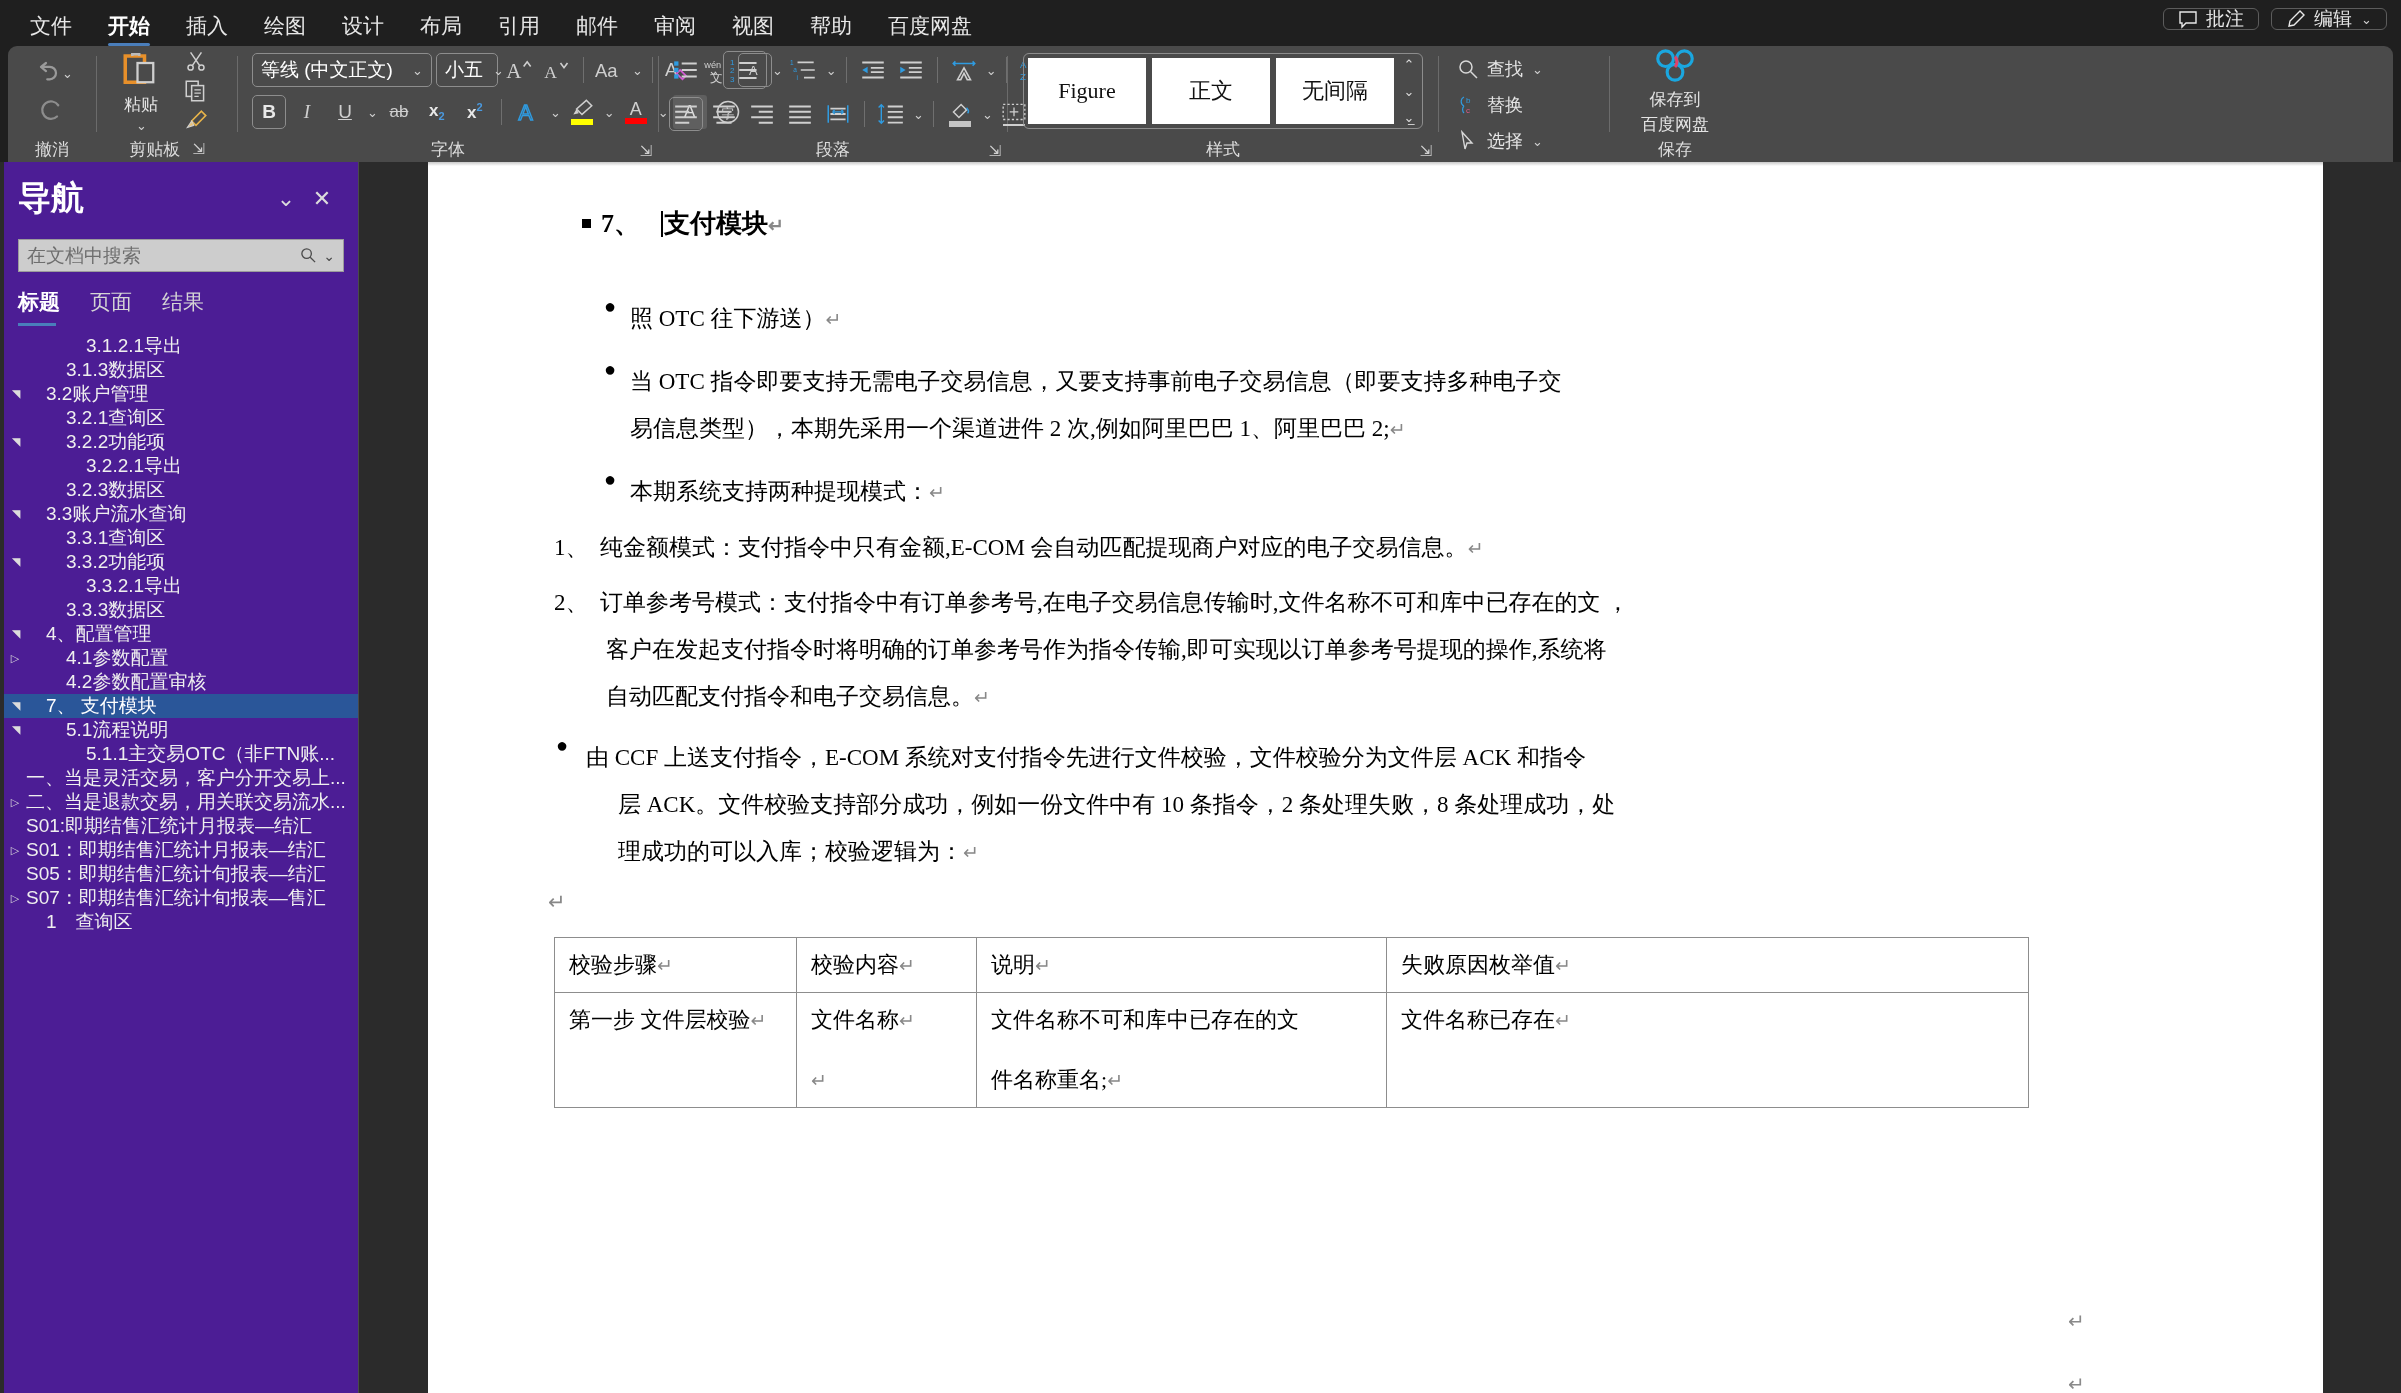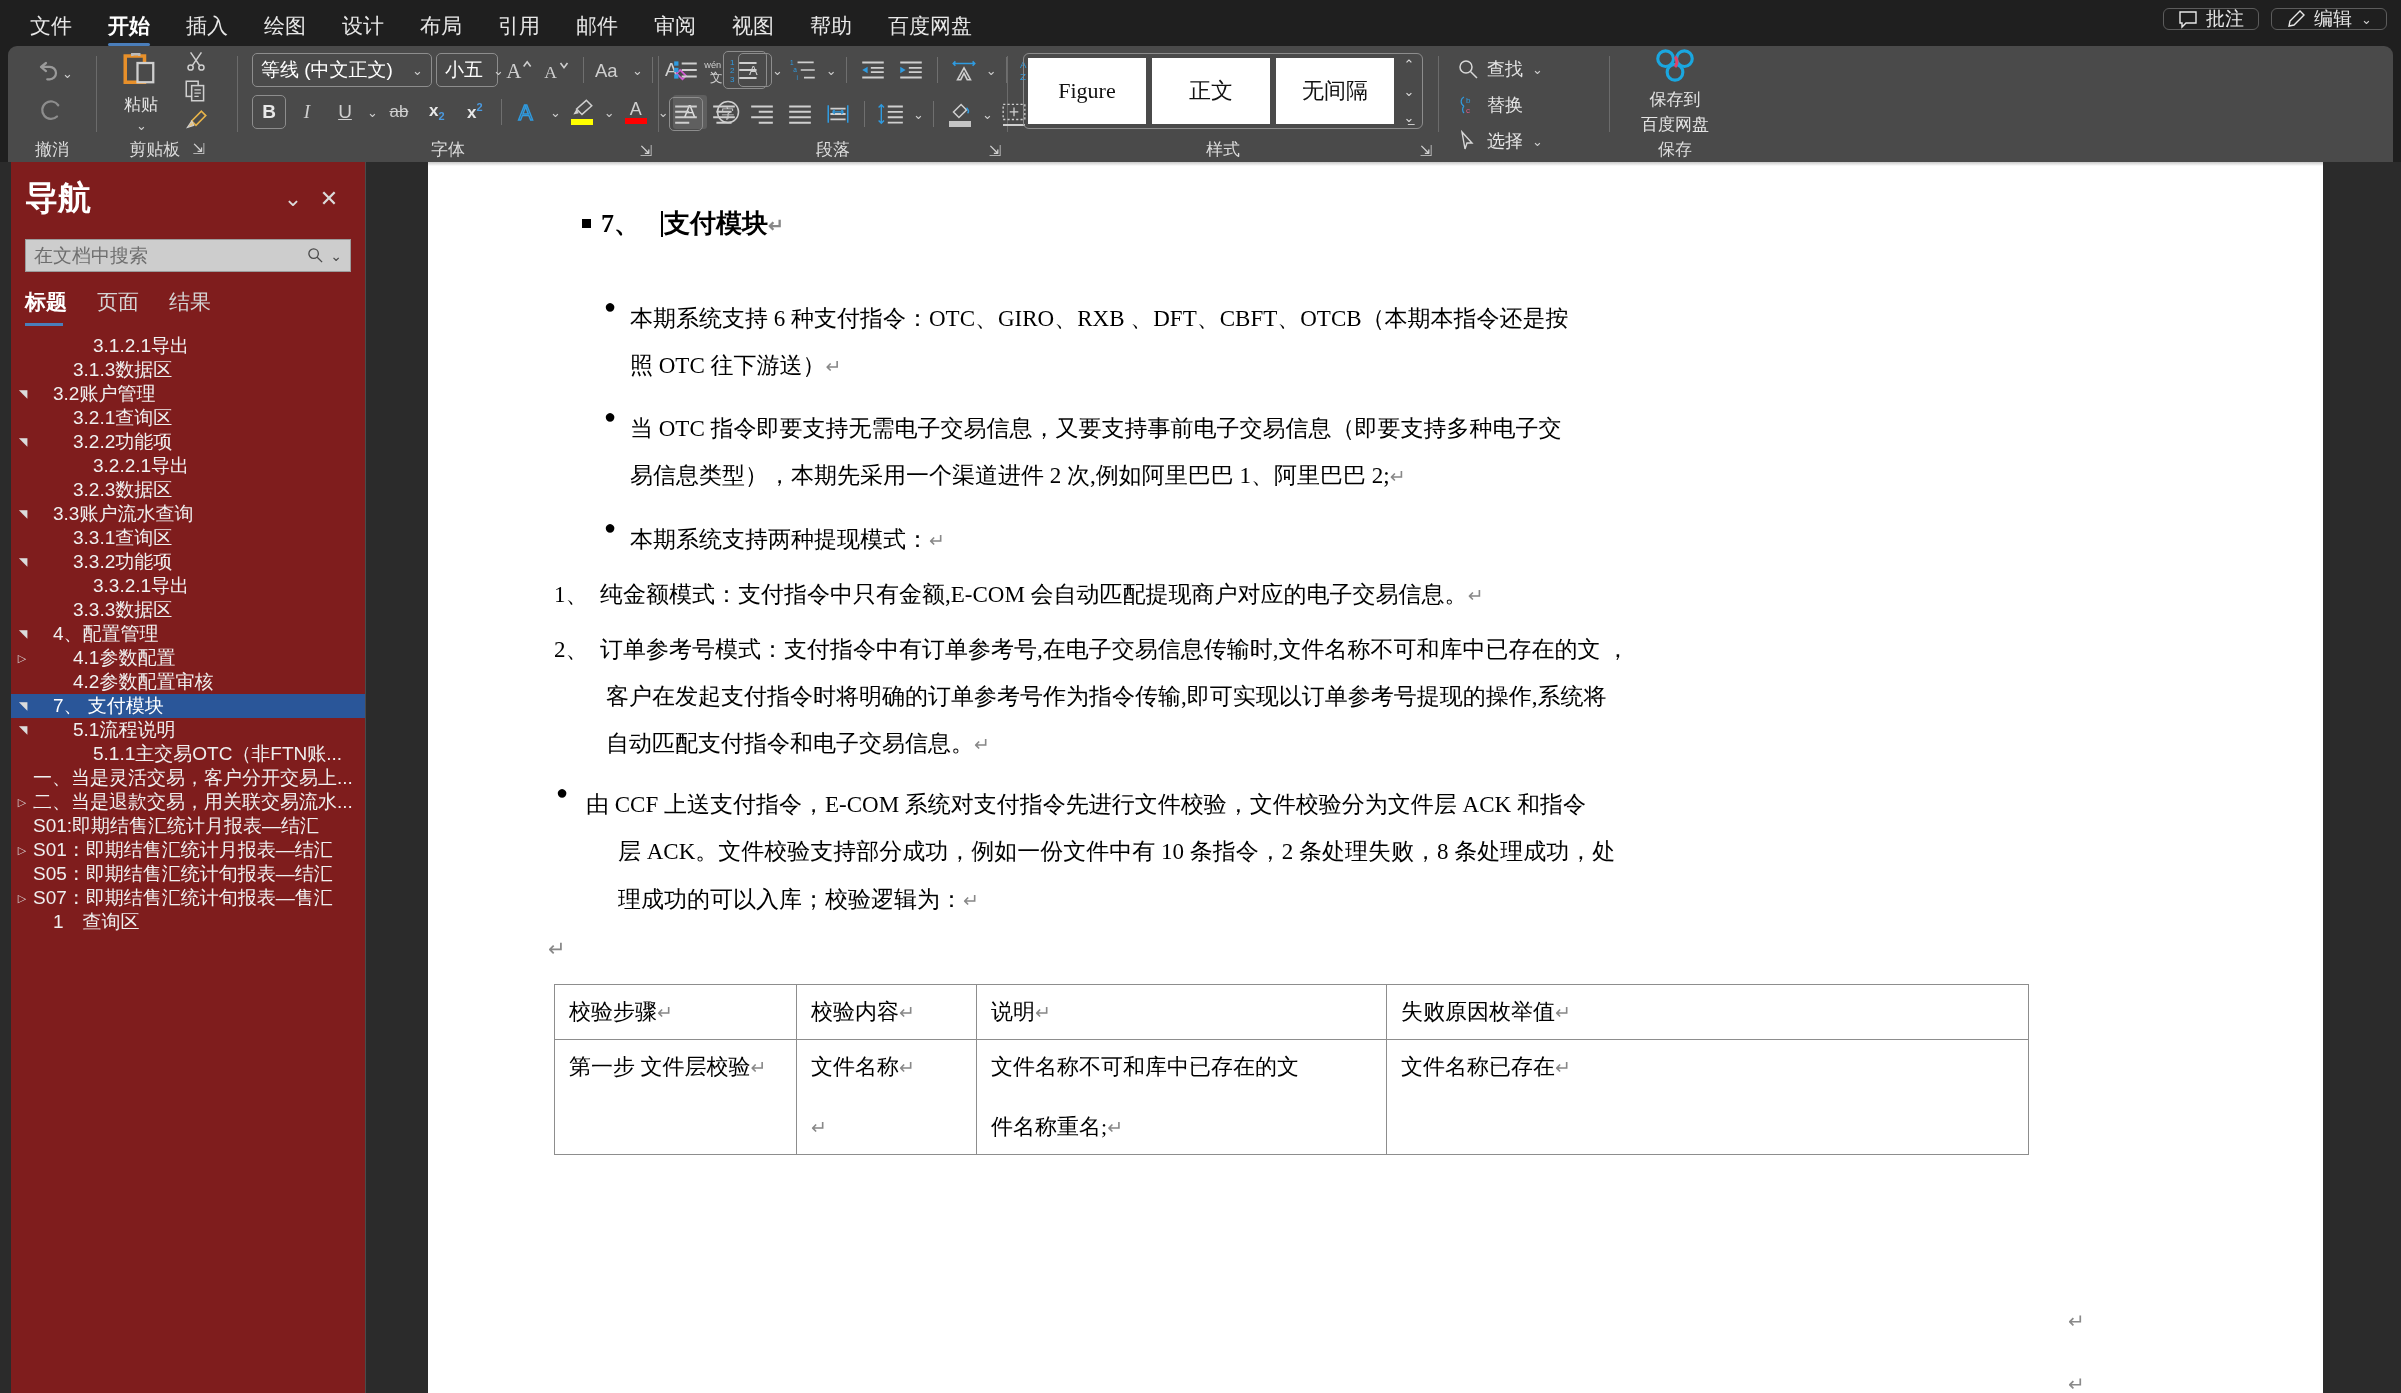--- a/index.html
+++ b/index.html
@@ -100,22 +100,22 @@
   .edit-item { display: flex; align-items: center; gap: 8px; color: #e4e4e4; font-size: 18px; height: 30px; }
 
   
   .save-col { display: flex; flex-direction: column; align-items: center; gap: 2px; width: 96px; color: #e4e4e4; font-size: 17px; }
 
   
   .workspace { position: absolute; left: 0; top: 162px; width: 2401px; height: 1231px; background: #2b2b2b; }
 
   
   .navpane {
-    position: absolute; left: 11px; top: 0; width: 355px; height: 1231px;
-    background: #7f1d1d; border-right: 1px solid #4a4a4a;
+    position: absolute; left: 4px; top: 0; width: 355px; height: 1231px;
+    background: #4c1d95; border-right: 1px solid #4a4a4a;
   }
   .nav-head { display: flex; align-items: center; padding: 14px 18px 6px 14px; }
   .nav-title { color: #ffffff; font-size: 33px; font-weight: bold; flex: 1; }
   .nav-ico { color: #dcdcdc; font-size: 22px; width: 36px; height: 36px; display: flex; align-items: center; justify-content: center; }
   .nav-search {
     margin: 12px 14px 0 14px; height: 33px; background: #cdcdcd; border: 1px solid #9b9b9b;
     display: flex; align-items: center; padding: 0 8px; gap: 6px;
   }
   .nav-search input {
     flex: 1; border: none; outline: none; background: transparent;
@@ -759,21 +759,20 @@
             <span class="sqbul"></span>
             <span>7、</span>
             <span style="margin-left:10px"><span class="caretbar"></span><span>支付模块</span><span class="pil">↵</span></span>
           </div>
 
           <div style="height:38px"></div>
 
           <div class="bul-item">
             <div class="bul-dot">●</div>
             <div class="bul-text">
-              <div>本期系统支持 6 种支付指令：OTC、GIRO、RXB 、DFT、CBFT、OTCB（本期本指令还是按</div>
               <div><span>照 OTC 往下游送）</span><span class="pil">↵</span></div>
             </div>
           </div>
 
           <div class="bul-item">
             <div class="bul-dot">●</div>
             <div class="bul-text">
               <div>当 OTC 指令即要支持无需电子交易信息，又要支持事前电子交易信息（即要支持多种电子交</div>
               <div><span>易信息类型），本期先采用一个渠道进件 2 次,例如阿里巴巴 1、阿里巴巴 2;</span><span class="pil">↵</span></div>
             </div>

